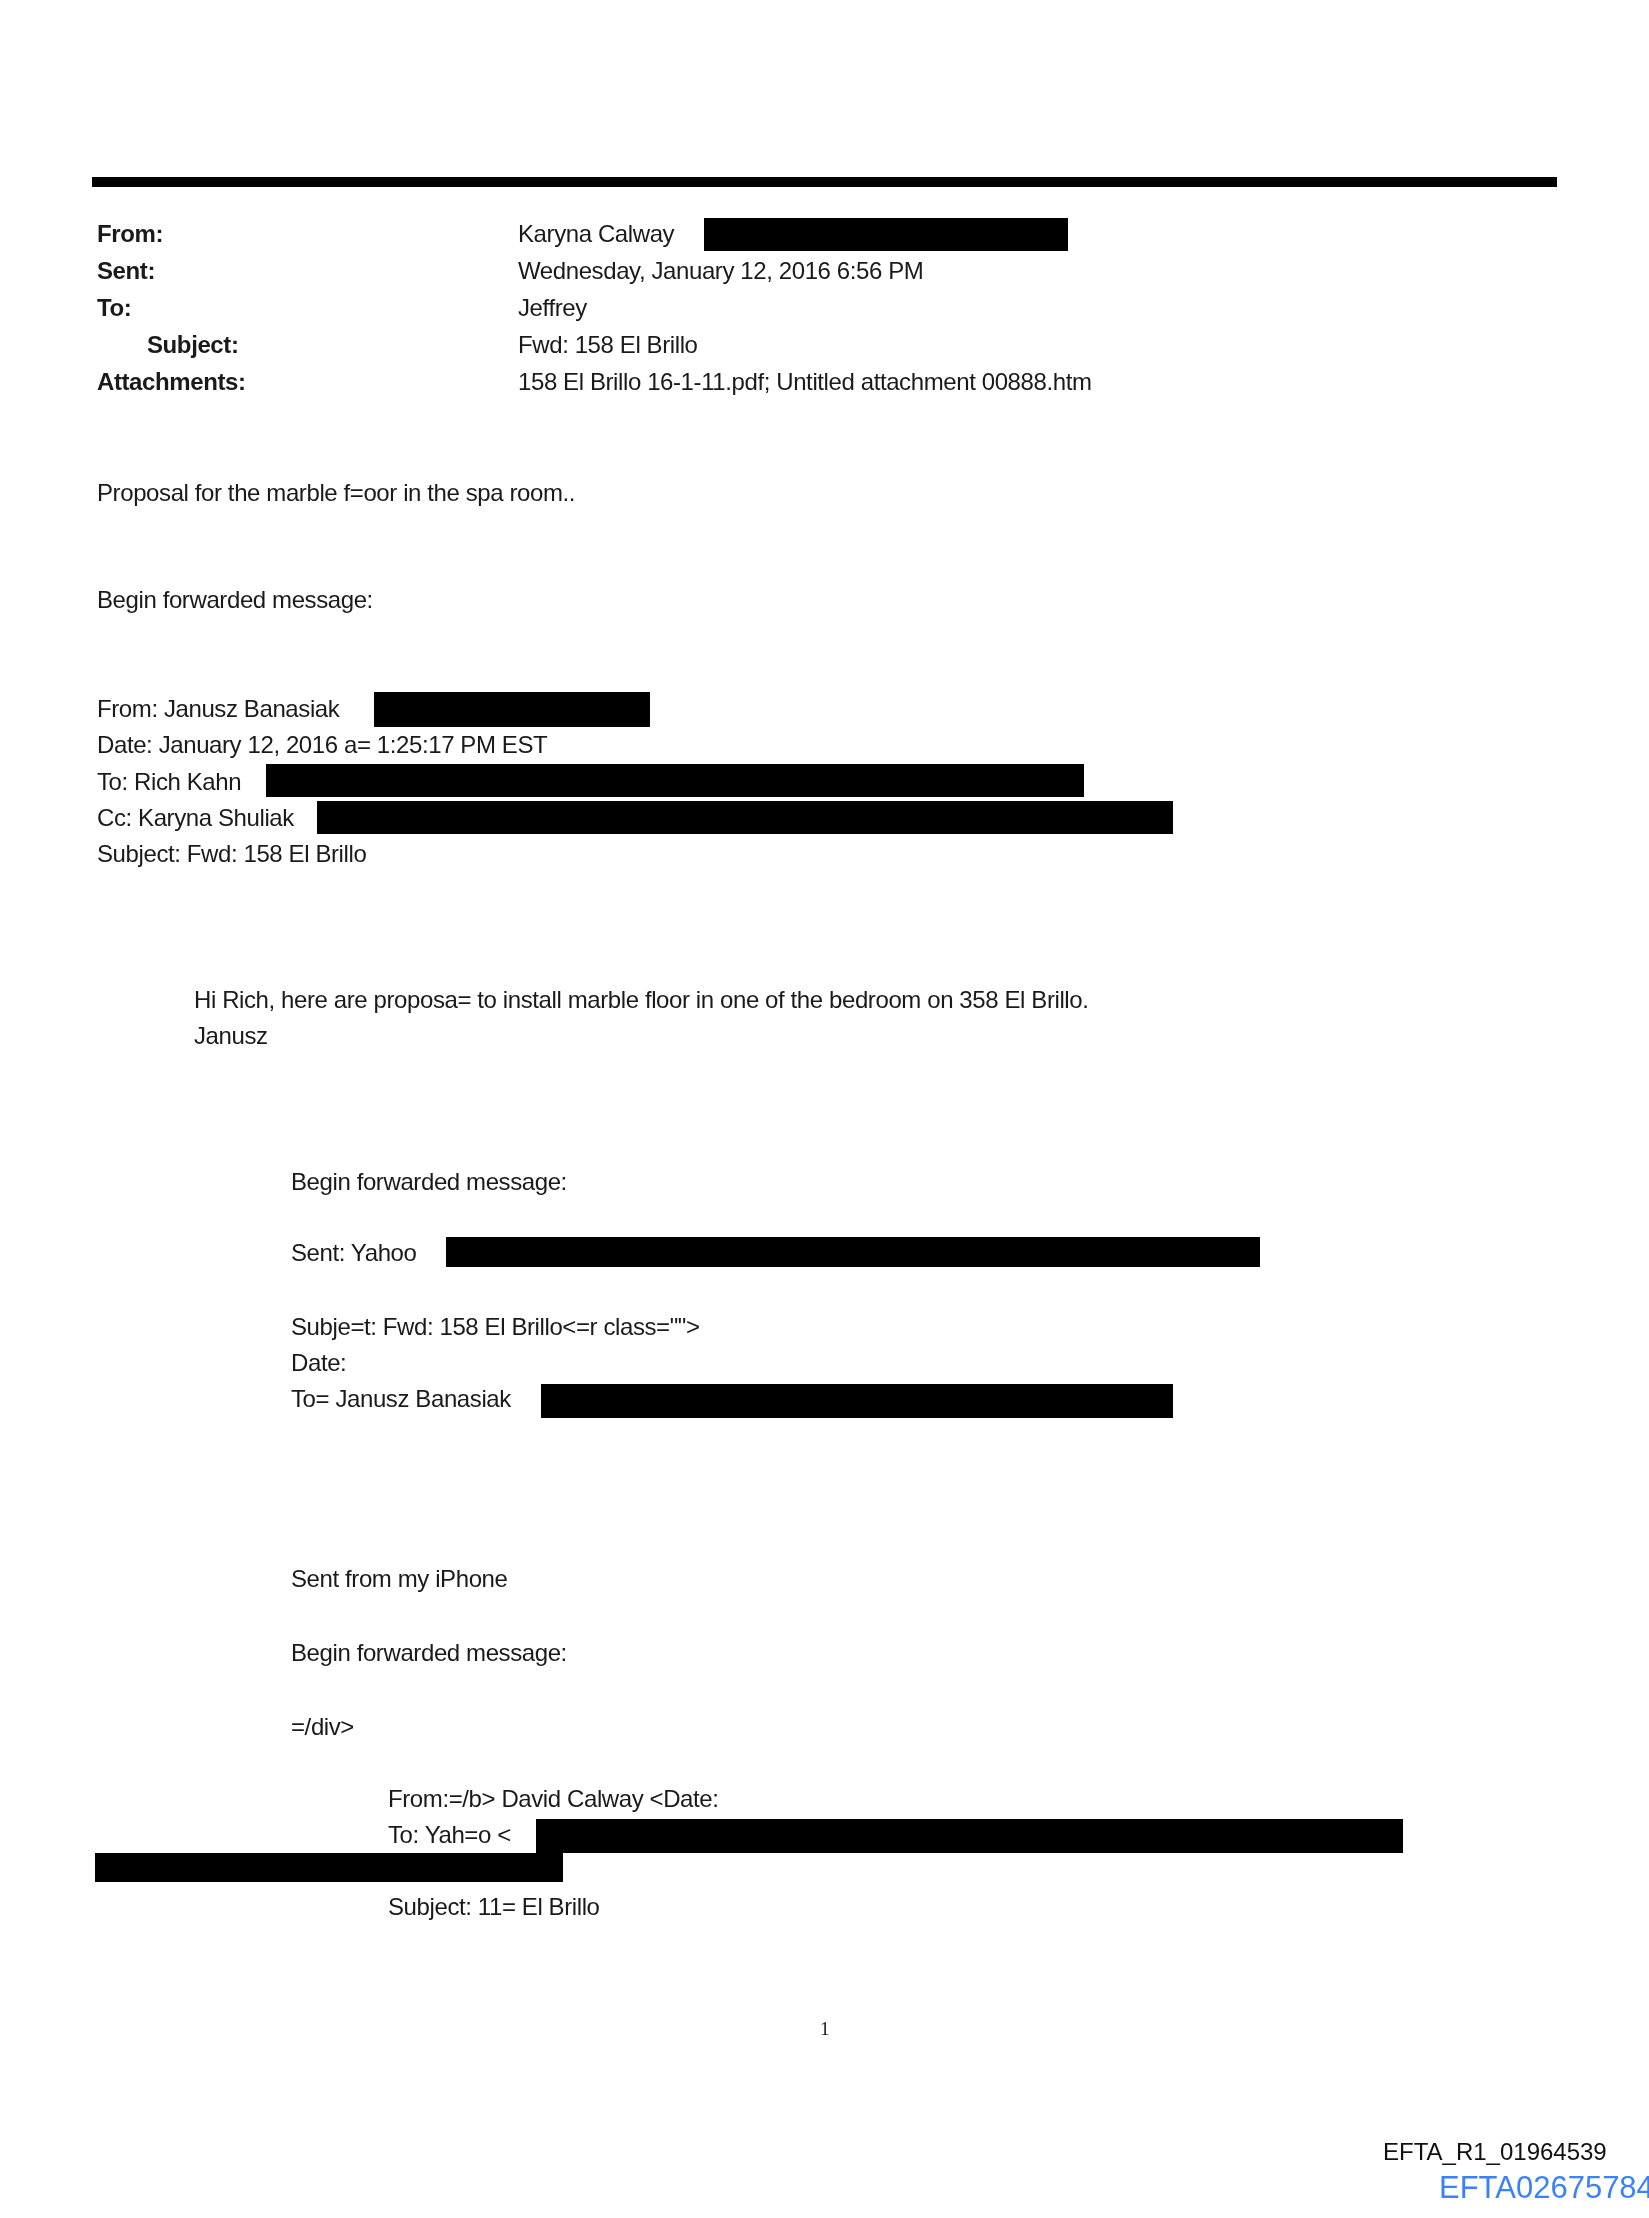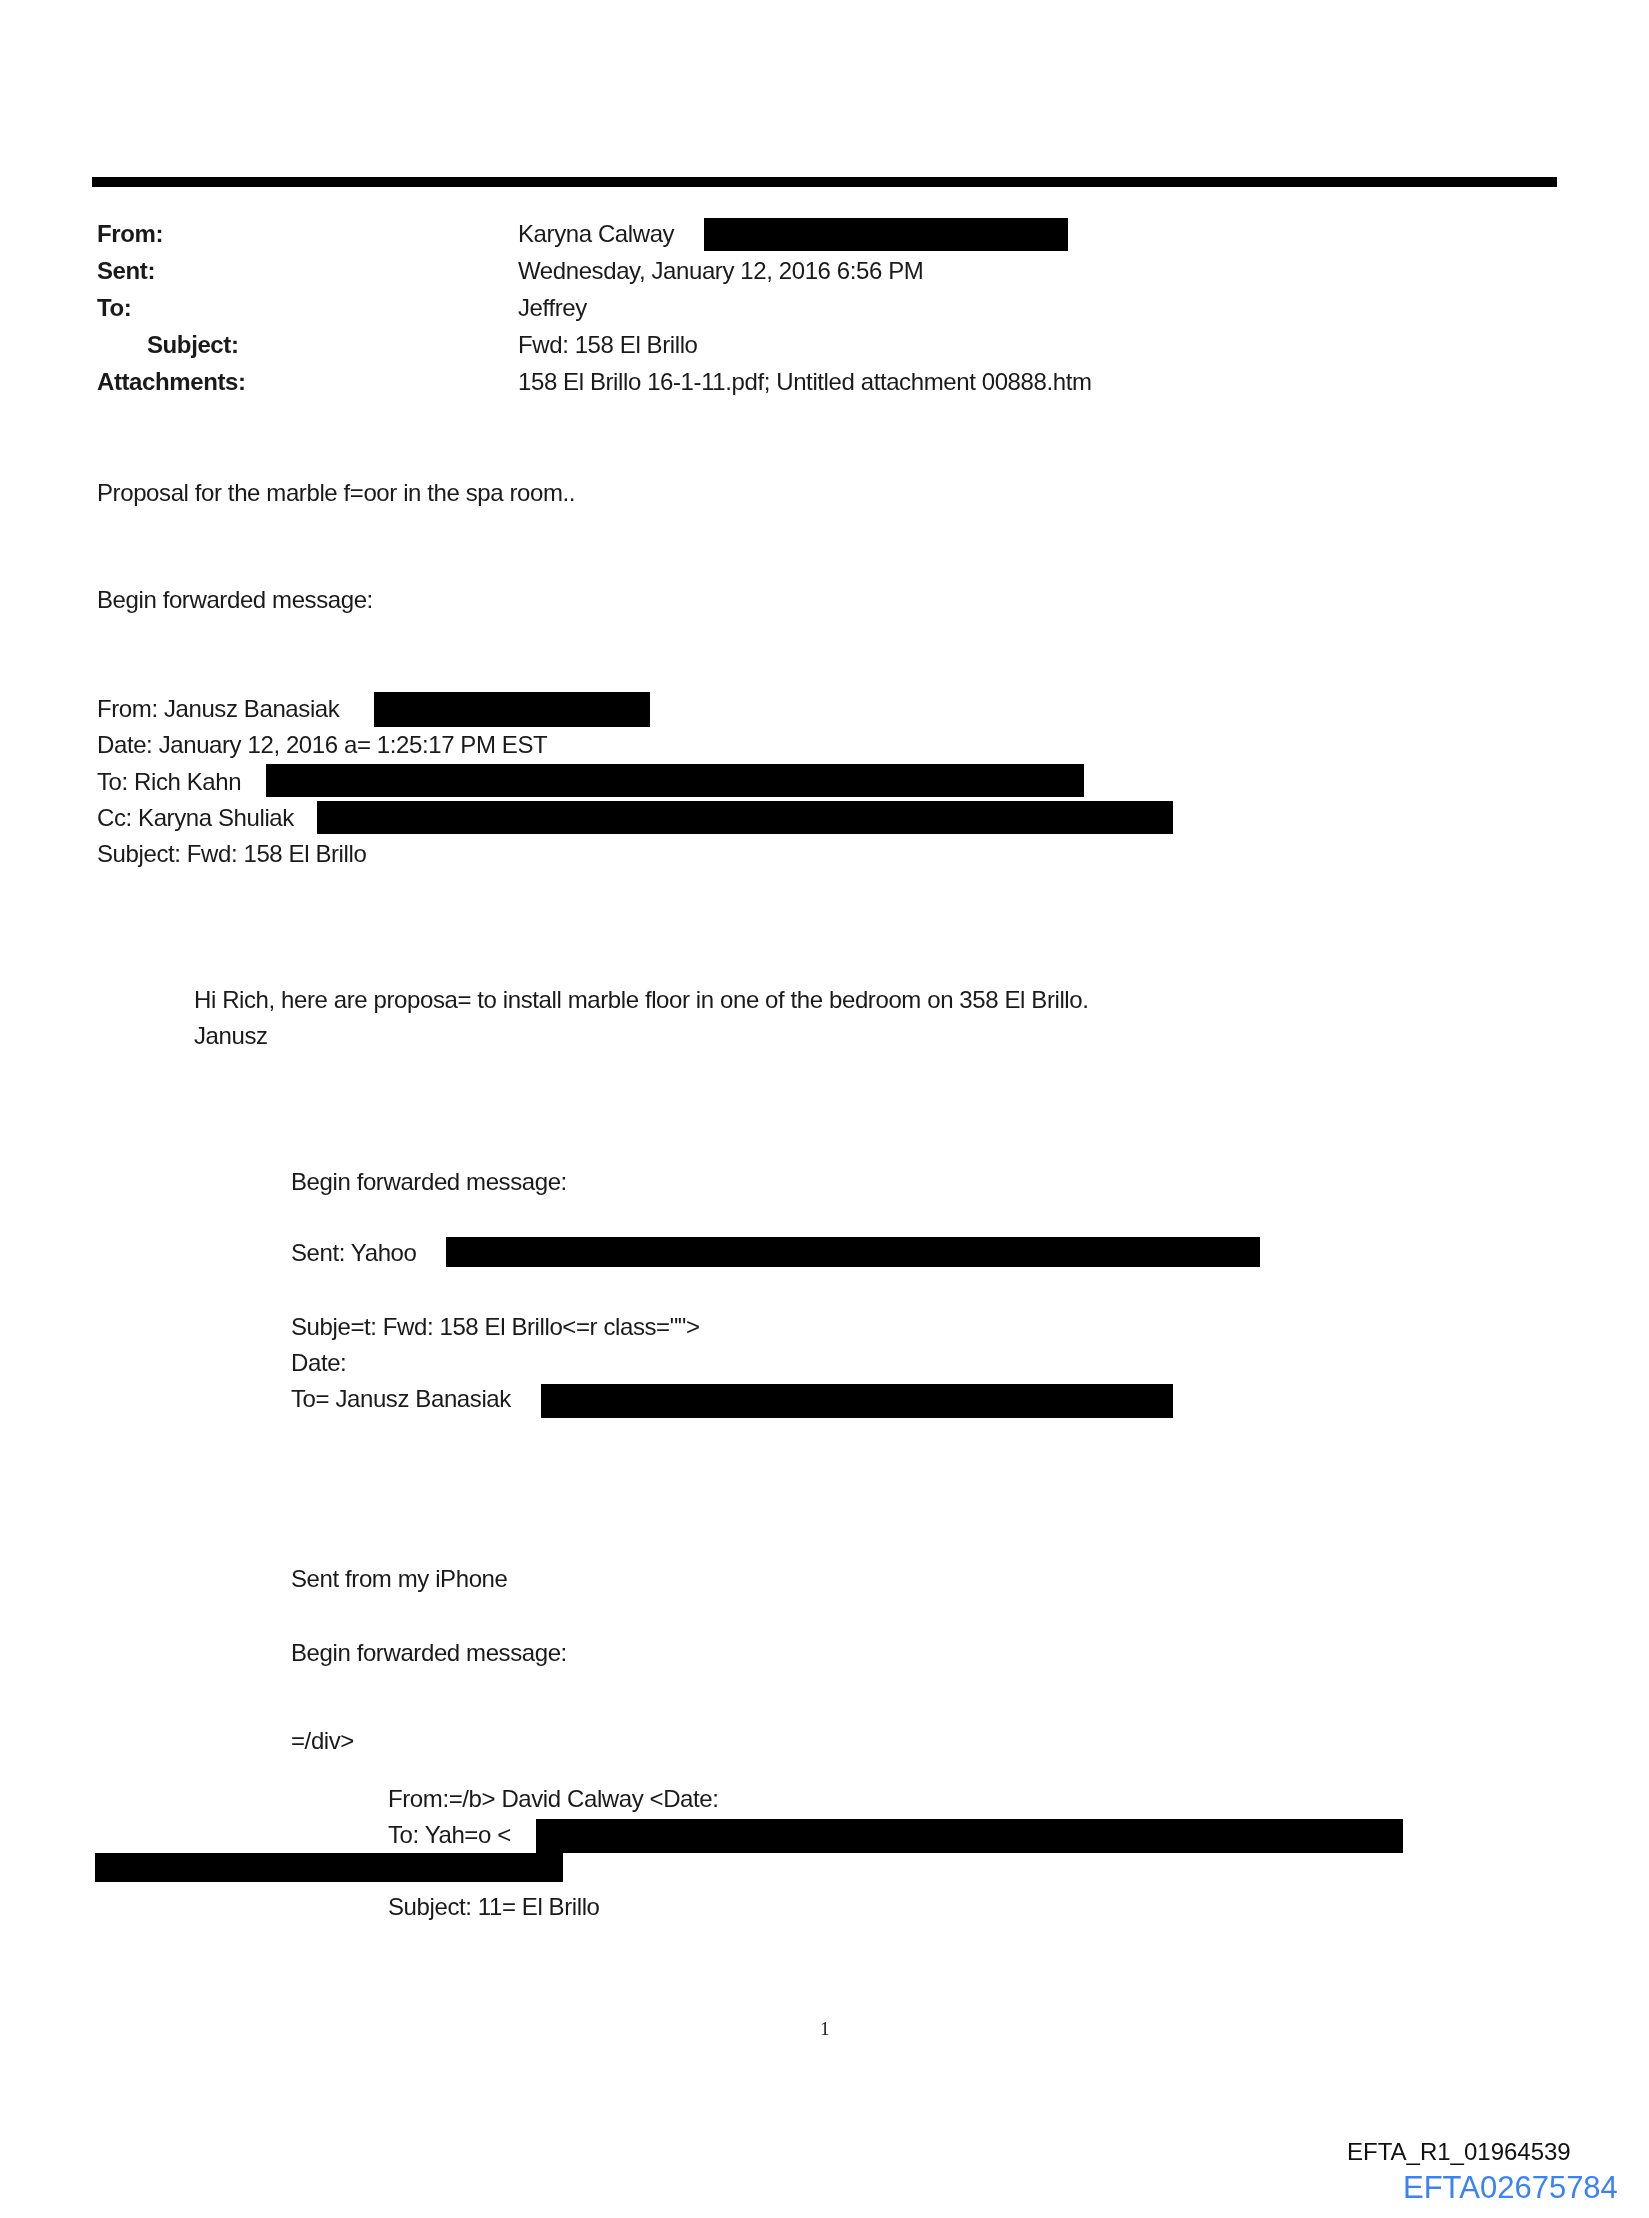--- a/index.html
+++ b/index.html
@@ -4,21 +4,21 @@
 <style>
   html, body { margin:0; padding:0; background:#ffffff; }
   body { width:1650px; height:2218px; position:relative; overflow:hidden;
          font-family:"Liberation Sans", sans-serif; color:#1a1a1a; }
   .abs { position:absolute; white-space:nowrap; }
   .t { font-size:24px; line-height:37px; letter-spacing:-0.4px; }
   .lbl { font-weight:bold; }
   .rule { position:absolute; left:92px; top:177px; width:1465px; height:9.7px; background:#000; }
   .redact { position:absolute; background:#000; }
   .pgnum { font-family:"Liberation Serif", serif; font-size:19.4px; }
-  .bates { font-family:"Liberation Sans", sans-serif; color:#111; }
+  .bates { font-family:"Liberation Sans", sans-serif; color:#111;margin-left:36px; }
 </style>
 </head>
 <body>
 
 <div class="rule"></div>
 
 <div class="abs t lbl" style="left:97px; top:215px;">From:</div>
 <div class="abs t lbl" style="left:97px; top:252px;">Sent:</div>
 <div class="abs t lbl" style="left:97px; top:289px;">To:</div>
 <div class="abs t lbl" style="left:104px; top:326px;margin-left:43px;">Subject:</div>
@@ -49,21 +49,21 @@
 <div class="abs t" style="left:291px; top:1163px;">Begin forwarded message:</div>
 <div class="abs t" style="left:291px; top:1234px;">Sent: Yahoo</div>
 <div class="redact" style="left:446px; top:1237px; width:814px; height:30px;"></div>
 <div class="abs t" style="left:291px; top:1308px;">Subje=t: Fwd: 158 El Brillo&lt;=r class=""&gt;</div>
 <div class="abs t" style="left:291px; top:1344px;">Date:</div>
 <div class="abs t" style="left:291px; top:1380px;text-align:right;">To= Janusz Banasiak</div>
 <div class="redact" style="left:541px; top:1384px; width:632px; height:34px;"></div>
 
 <div class="abs t" style="left:291px; top:1560px;">Sent from my iPhone</div>
 <div class="abs t" style="left:291px; top:1634px;">Begin forwarded message:</div>
-<div class="abs t" style="left:291px; top:1708px;margin-top:14px;">=/div&gt;</div>
+<div class="abs t" style="left:291px; top:1708px;">=/div&gt;</div>
 
 <div class="abs t" style="left:388px; top:1780px;">From:=/b&gt; David Calway &lt;Date:</div>
 <div class="abs t" style="left:388px; top:1816px;">To: Yah=o &lt;</div>
 <div class="redact" style="left:536px; top:1819px; width:867px; height:34px;"></div>
 <div class="redact" style="left:95px; top:1853px; width:468px; height:29px;"></div>
 <div class="abs t" style="left:388px; top:1888px;">Subject: 11= El Brillo</div>
 
 <div class="abs pgnum" style="left:820px; top:2018px;">1</div>
 <div class="abs bates" style="left:1347px; top:2138px; font-size:24px;">EFTA_R1_01964539</div>
 <div class="abs bates" style="left:1403px; top:2170px; font-size:31px; color:#3b82f6;">EFTA02675784</div>

